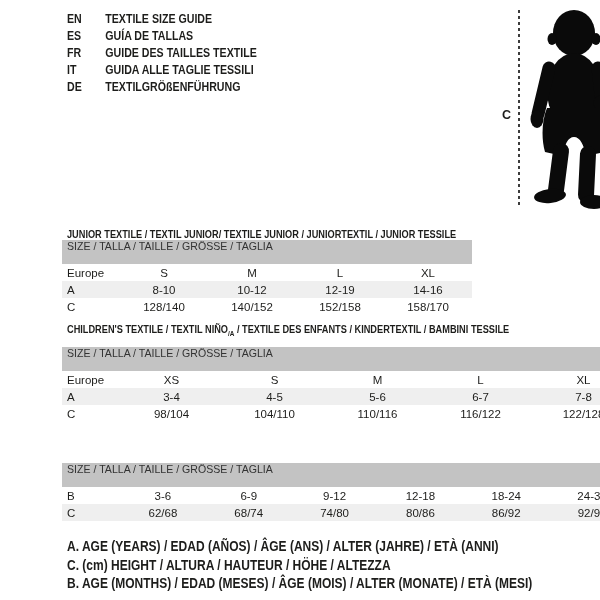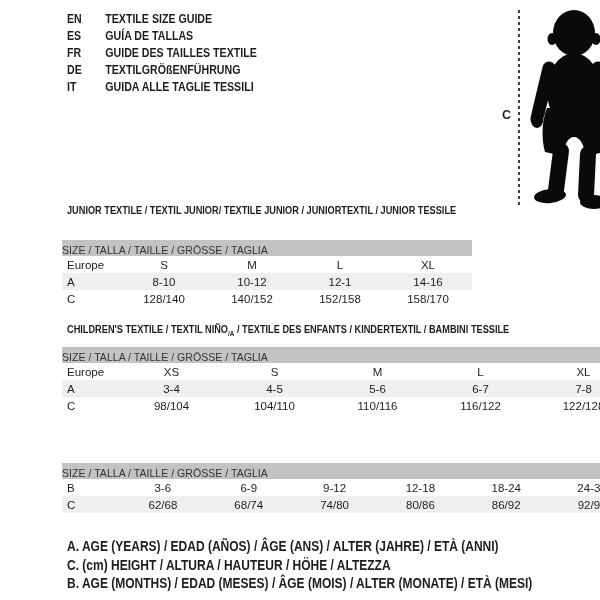--- a/index.html
+++ b/index.html
@@ -21,32 +21,32 @@
   
   .dash-line {
     position:absolute; left:473px; top:10px; width:2px; height:196px;
     background:repeating-linear-gradient(to bottom,#3c3c3c 0 3px,transparent 3px 6px);
   }
   .fig-label { position:absolute; left:457px; top:108px; font-weight:bold; font-size:12.5px; }
   .baby { position:absolute; left:483px; top:6px; }
 
   
   .tbl-title { position:absolute; left:22px; font-weight:bold; font-size:11.5px; line-height:18px; }
-  .t1t { top:201px;text-decoration:underline; }
+  .t1t { top:225px;text-decoration:underline; }
   .t2t { top:320px; }
   .t3t { top:422px; }
   .title-sub { font-size:8px; position:relative; top:2.5px; }
 
   .tbl { position:absolute; left:17px; font-size:11.5px; }
   .tbl.t1 { top:240px; width:410px; }
   .tbl.t2 { top:347px; width:573px; }
   .tbl.t3 { top:463px; width:573px; }
   .bar {
-    height:16px; background:#c3c3c3; color:#333333;
-    display:flex; align-items:flex-end; box-sizing:border-box;
+    height:24px; background:#c3c3c3; color:#333333;
+    display:flex; align-items:flex-start; padding-left:5px; box-sizing:border-box;
   }
   .trow { display:flex; height:17px; align-items:center; }
   .trow.shaded { background:#efefef; }
   .tlbl { width:58px; padding-left:5px; box-sizing:border-box; }
   .tcell { flex:1; text-align:center; }
 
   
   .footnotes { position:absolute; left:22px; top:537px; }
   .fnote { height:18.5px; line-height:18.5px; font-weight:bold; font-size:15px; }
 </style>
@@ -62,26 +62,26 @@
           </span></span></div>
     <div class="lang-row"><span class="cond85"><span class="inner">
             <span class="lang-code">ES</span>
             <span>GUÍA DE TALLAS</span>
           </span></span></div>
     <div class="lang-row"><span class="cond85"><span class="inner">
             <span class="lang-code">FR</span>
             <span>GUIDE DES TAILLES TEXTILE</span>
           </span></span></div>
     <div class="lang-row"><span class="cond85"><span class="inner">
+            <span class="lang-code">IT</span>
+            <span>GUIDA ALLE TAGLIE TESSILI</span>
+          </span></span></div>
+    <div class="lang-row"><span class="cond85"><span class="inner">
             <span class="lang-code">DE</span>
             <span>TEXTILGRÖßENFÜHRUNG</span>
-          </span></span></div>
-    <div class="lang-row"><span class="cond85"><span class="inner">
-            <span class="lang-code">IT</span>
-            <span>GUIDA ALLE TAGLIE TESSILI</span>
           </span></span></div>
   </div>
 
   <div class="dash-line"></div>
   <div class="fig-label">C</div>
   <svg class="baby" width="92" height="204" viewBox="0 0 92 204" xmlns="http://www.w3.org/2000/svg">
     <g fill="#0a0a0a" stroke="none">
       <ellipse cx="46" cy="27" rx="21" ry="23"></ellipse>
       <ellipse cx="24" cy="33" rx="4.5" ry="6"></ellipse>
       <ellipse cx="68" cy="33" rx="4.5" ry="6"></ellipse>
@@ -107,21 +107,21 @@
       <span class="tlbl">Europe</span>
       <span class="tcell">S</span>
       <span class="tcell">M</span>
       <span class="tcell">L</span>
       <span class="tcell">XL</span>
     </div>
     <div class="trow shaded">
       <span class="tlbl">A</span>
       <span class="tcell">8-10</span>
       <span class="tcell">10-12</span>
-      <span class="tcell">12-1</span>
+      <span class="tcell">12-19</span>
       <span class="tcell">14-16</span>
     </div>
     <div class="trow">
       <span class="tlbl">C</span>
       <span class="tcell">128/140</span>
       <span class="tcell">140/152</span>
       <span class="tcell">152/158</span>
       <span class="tcell">158/170</span>
     </div>
   </div>

